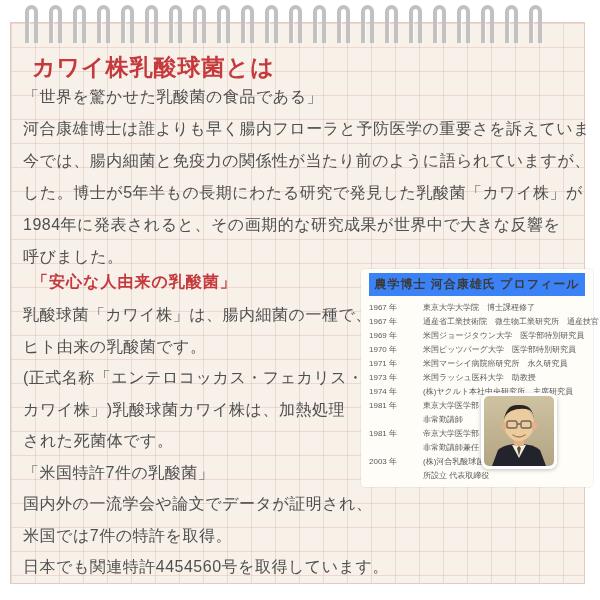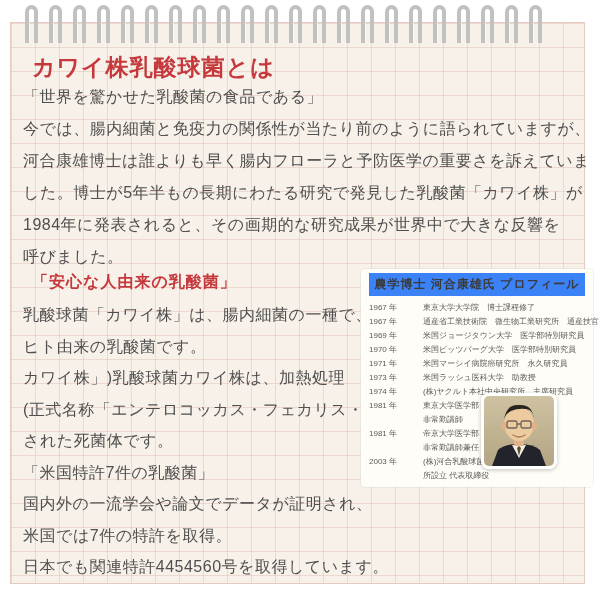--- a/index.html
+++ b/index.html
@@ -65,34 +65,34 @@
 </style>
 </head>
 <body>
 
 <div class="paper">
 
   <h1 class="h-red h1">カワイ株乳酸球菌とは</h1>
 
   <div class="textblock intro">
     <div class="line">「世界を驚かせた乳酸菌の食品である」</div>
+    <div class="line">河合康雄博士は誰よりも早く腸内フローラと予防医学の重要さを訴えていま</div>
     <div class="line">今では、腸内細菌と免疫力の関係性が当たり前のように語られていますが、</div>
-    <div class="line">河合康雄博士は誰よりも早く腸内フローラと予防医学の重要さを訴えていま</div>
     <div class="line">した。博士が5年半もの長期にわたる研究で発見した乳酸菌「カワイ株」が</div>
     <div class="line">1984年に発表されると、その画期的な研究成果が世界中で大きな反響を</div>
     <div class="line">呼びました。</div>
   </div>
 
   <h2 class="h-red h2">「安心な人由来の乳酸菌」</h2>
 
   <div class="textblock sec2">
     <div class="line">乳酸球菌「カワイ株」は、腸内細菌の一種で、</div>
     <div class="line">ヒト由来の乳酸菌です。</div>
+    <div class="line">(正式名称「エンテロコッカス・フェカリス・</div>
     <div class="line">カワイ株」)乳酸球菌カワイ株は、加熱処理</div>
-    <div class="line">(正式名称「エンテロコッカス・フェカリス・</div>
     <div class="line">された死菌体です。</div>
     <div class="line">「米国特許7件の乳酸菌」</div>
     <div class="line">国内外の一流学会や論文でデータが証明され、</div>
     <div class="line">米国では7件の特許を取得。</div>
     <div class="line">日本でも関連特許4454560号を取得しています。</div>
   </div>
 
   <div class="profile">
     <div class="profile-title">農学博士 河合康雄氏 プロフィール</div>
     <div class="profile-rows">

